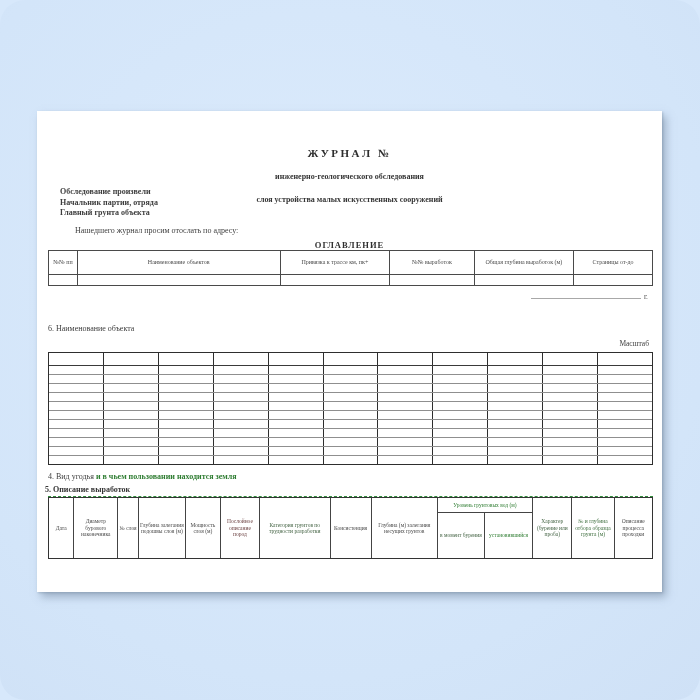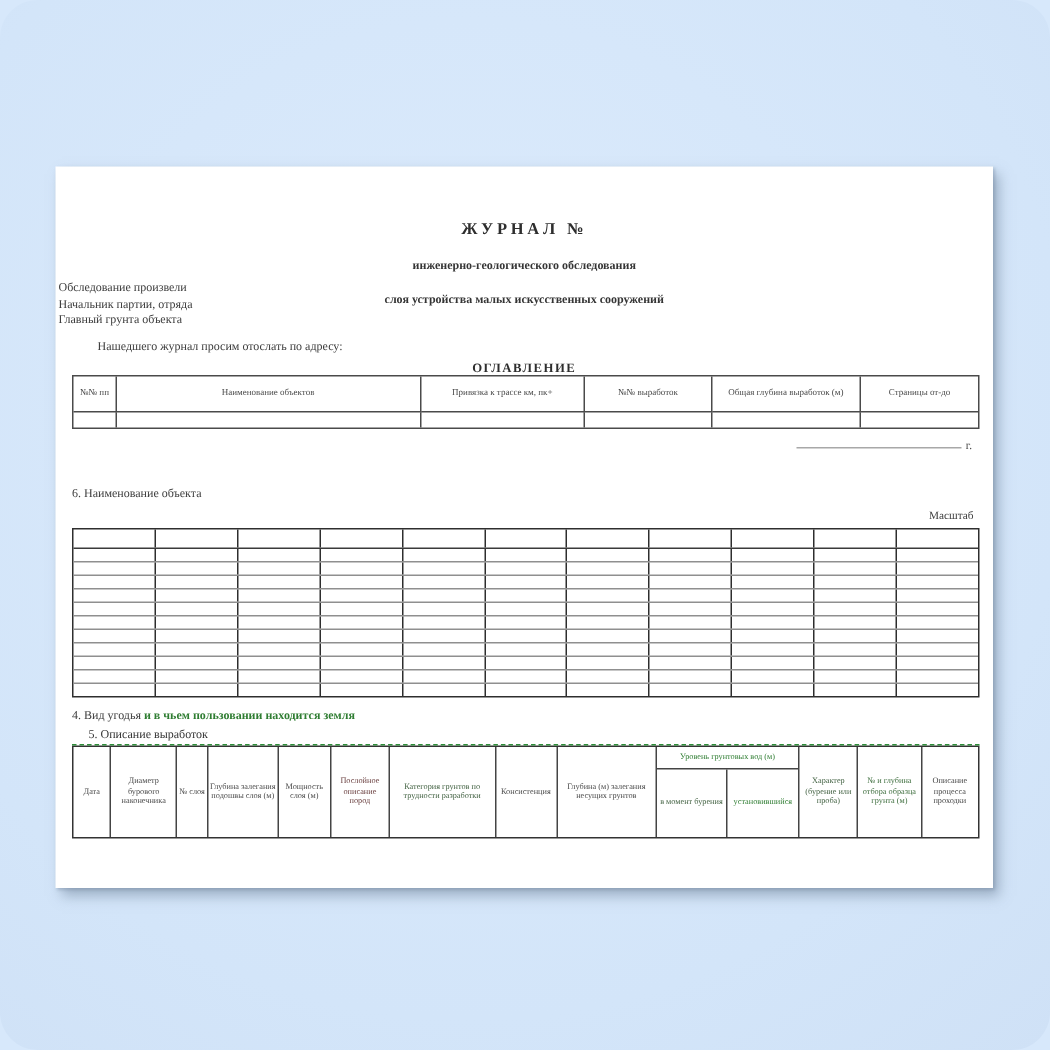--- a/index.html
+++ b/index.html
@@ -14,22 +14,22 @@
     background:#ffffff;
     box-shadow:4px 5px 8px rgba(105,125,150,.50), 1px 1px 2px rgba(105,125,150,.35);
     color:#3d3d3d;
   }
   .page *{box-sizing:border-box;}
 
   .title-block{position:absolute;top:36px;left:0;width:100%;text-align:center;}
   .doc-title{font-size:11px;font-weight:bold;letter-spacing:2.5px;color:#2e2e2e;}
   .doc-subtitle{font-size:8px;font-weight:bold;line-height:9.5px;color:#353535;margin-top:13px;}
 
-  .info-block{position:absolute;top:76px;left:2px;font-size:8px;line-height:10.5px;}
-  .return-note{position:absolute;top:115px;left:28px;font-size:8px;}
+  .info-block{position:absolute;top:76px;left:23px;font-size:8px;line-height:10.5px;font-weight:bold;}
+  .return-note{position:absolute;top:115px;left:38px;font-size:8px;}
 
   .toc-heading{position:absolute;top:129px;left:0;width:100%;text-align:center;font-size:8.5px;font-weight:bold;letter-spacing:1px;color:#2e2e2e;}
 
   .toc-table{position:absolute;left:11px;top:139px;width:605px;border:1.4px solid #4a4a4a;background:#fff;}
   .toc-row{display:flex;}
   .toc-cell{border-right:1px solid #4a4a4a;}
   .toc-cell:last-child{border-right:none;}
   .toc-head-cell{
     height:24px;font-size:6px;line-height:7px;color:#4a4a4a;
     display:flex;align-items:center;justify-content:center;text-align:center;
@@ -49,21 +49,21 @@
     border:1.7px solid #2e2e2e;display:flex;flex-direction:column;background:#fff;
   }
   .grid-row{flex:1;display:flex;border-bottom:1px solid #8f8f8f;}
   .grid-row:first-child{flex:1.45;border-bottom:1.3px solid #3a3a3a;}
   .grid-row:last-child{border-bottom:none;}
   .grid-cell{flex:1;border-right:1.7px solid #2e2e2e;}
   .grid-cell:last-child{border-right:none;}
 
   .item4-line{position:absolute;top:361px;left:11px;font-size:8px;}
   .item4-green{color:#2f7d32;font-weight:bold;}
-  .item5-line{position:absolute;top:374px;left:22px;font-size:8px;font-weight:normal;color:#353535;}
+  .item5-line{position:absolute;top:374px;left:8px;font-size:8px;font-weight:bold;color:#353535;}
 
   .green-dash{position:absolute;left:11px;top:385px;width:605px;height:0;border-top:1.6px dashed #2f8d3a;z-index:3;}
 
   .workings-table{
     position:absolute;left:11px;top:386px;width:605px;height:62px;
     border:1.4px solid #333;display:flex;background:#fff;
   }
   .wt-col{border-right:1.1px solid #444;display:flex;flex-direction:column;}
   .wt-col:last-child{border-right:none;}
   .wt-label{flex:1;display:flex;align-items:center;justify-content:center;text-align:center;font-size:5.5px;line-height:6.5px;padding:1px;color:#4a4a4a;}

